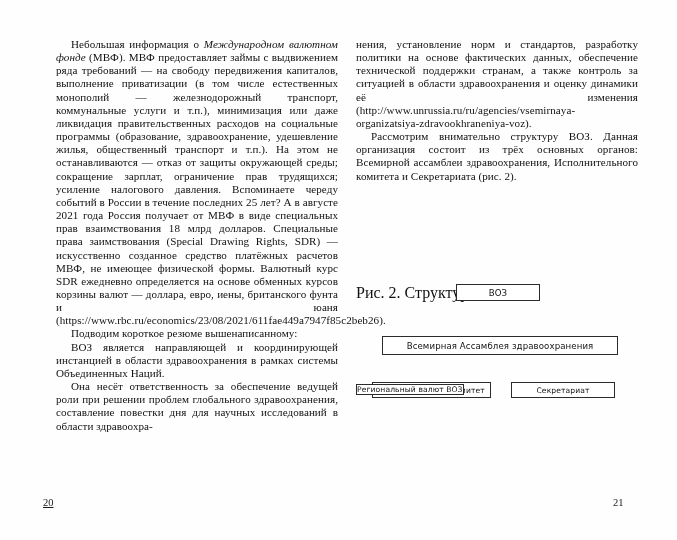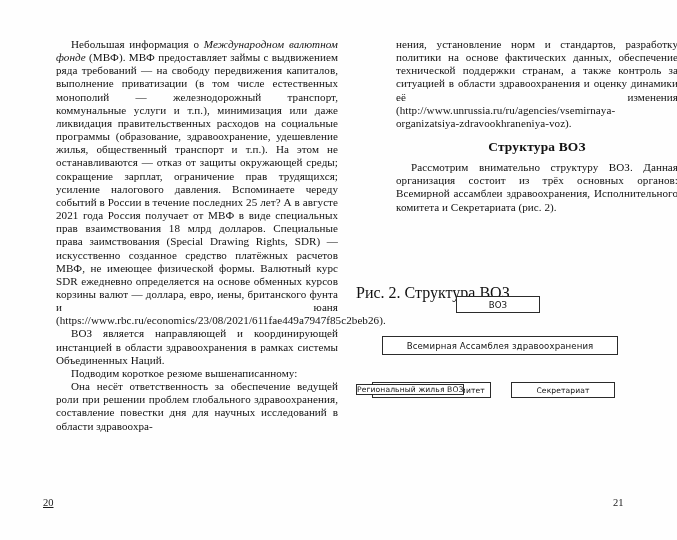--- a/index.html
+++ b/index.html
@@ -31,21 +31,21 @@
     height: 540px;
     padding-left: 12px;
   }
 
   .column {
     position: absolute;
     top: 38px;
     width: 282px;
   }
   .column.left  { left: 56px; }
-  .column.right { left: 356px; margin-left: 40px; }
+  .column.right { left: 356px; }
 
   .para {
     font-size: 11.1px;
     line-height: 13.15px;
     text-align: justify;
     text-justify: inter-word;
     margin: 0;
     letter-spacing: 0.05px;
     font-family: "Liberation Serif", "DejaVu Serif", serif;
   }
@@ -94,41 +94,40 @@
     display: flex;
     align-items: center;
     justify-content: center;
     font-family: "DejaVu Sans", "Liberation Sans", sans-serif;
     font-size: 7.6px;
     color: #121212;
     white-space: nowrap;
     letter-spacing: 0.1px;
     z-index: 3;
   }
-  .node-root   { left: 100px; top: 12px;   width: 84px;  height: 17px; font-size: 8.6px; }
+  .node-root   { left: 100px; top: 0;   width: 84px;  height: 17px; font-size: 8.6px; }
   .node-wha    { left: 26px;  top: 52px;  width: 236px; height: 19px; font-size: 8.6px; }
   .node-exec   { left: 16px;  top: 98px;  width: 119px; height: 16px; }
   .node-secr   { left: 155px; top: 98px;  width: 104px; height: 16px; }</style>
 </head>
 <body>
 
 <div class="page">
   <div class="spread">
 
     <div class="column left">
       <p class="para indent" id="p-imf"><span>Небольшая информация о </span><em>Международном валютном фонде</em><span> (МВФ). МВФ предоставляет займы с выдвижением ряда требований — на свободу передвижения капиталов, выполнение приватизации (в том числе естественных монополий — железнодорожный транспорт, коммунальные услуги и т.п.), минимизация или даже ликвидация правительственных расходов на социальные программы (образование, здравоохранение, удешевление жилья, общественный транспорт и т.п.). На этом не останавливаются — отказ от защиты окружающей среды; сокращение зарплат, ограничение прав трудящихся; усиление налогового давления. Вспоминаете череду событий в России в течение последних 25 лет? А в августе 2021 года Россия получает от МВФ в виде специальных прав взаимствования 18 млрд долларов. Специальные права заимствования (Special Drawing Rights, SDR) — искусственно созданное средство платёжных расчетов МВФ, не имеющее физической формы. Валютный курс SDR ежедневно определяется на основе обменных курсов корзины валют — доллара, евро, иены, британского фунта и юаня (https://www.rbc.ru/economics/23/08/2021/611fae449a7947f85c2beb26).</span></p>
+      <p class="para indent" id="p-summary-lead"><span>Подводим короткое резюме вышенаписанному:</span></p>
       <p class="para indent" id="p-who-role"><span>ВОЗ является направляющей и координирующей инстанцией в области здравоохранения в рамках системы Объединенных Наций.</span></p>
-      <p class="para indent" id="p-summary-lead"><span>Подводим короткое резюме вышенаписанному:</span></p>
       <p class="para indent" id="p-who-resp"><span>Она несёт ответственность за обеспечение ведущей роли при решении проблем глобального здравоохранения, составление повестки дня для научных исследований в области здравоохра-</span></p>
     </div>
 
     <div class="column right">
       <p class="para" id="p-continuation"><span>нения, установление норм и стандартов, разработку политики на основе фактических данных, обеспечение технической поддержки странам, а также контроль за ситуацией в области здравоохранения и оценку динамики её изменения (http://www.unrussia.ru/ru/agencies/vsemirnaya-organizatsiya-zdravookhraneniya-voz).</span></p>
 
-      <h2 class="section-head">Структура ВОЗ</h2>
 
       <p class="para indent" id="p-structure-1"><span>Рассмотрим внимательно структуру ВОЗ. Данная организация состоит из трёх основных органов: Всемирной ассамблеи здравоохранения, Исполнительного комитета и Секретариата (рис. 2).</span></p>
     </div>
 
     <div class="figure">
       <div class="diagram">
 
         <div class="edge v" style="left:141px; top:19px;  height:21px;"></div>
         <div class="edge v" style="left:141px; top:59px;  height:20px;"></div>
         <div class="edge h" style="left:75px;  top:83px;  width:132px;"></div>
@@ -142,21 +141,21 @@
         <div class="knob" style="left:25.5px;  top:122.5px;"></div>
 
         <div class="node node-root">ВОЗ</div>
 
         <div class="node node-wha">Всемирная Ассамблея здравоохранения</div>
 
         <div class="node node-exec">Исполнительный комитет</div>
 
         <div class="node node-secr">Секретариат</div>
 
-        <div class="node node-region">Региональный жилья ВОЗ</div>
+        <div class="node node-region">Региональный валют ВОЗ</div>
       </div>
 
       <div class="figcaption">Рис. 2. Структура ВОЗ</div>
     </div>
 
     <div class="folio left">20</div>
     <div class="folio right">21</div>
 
   </div>
 </div>

